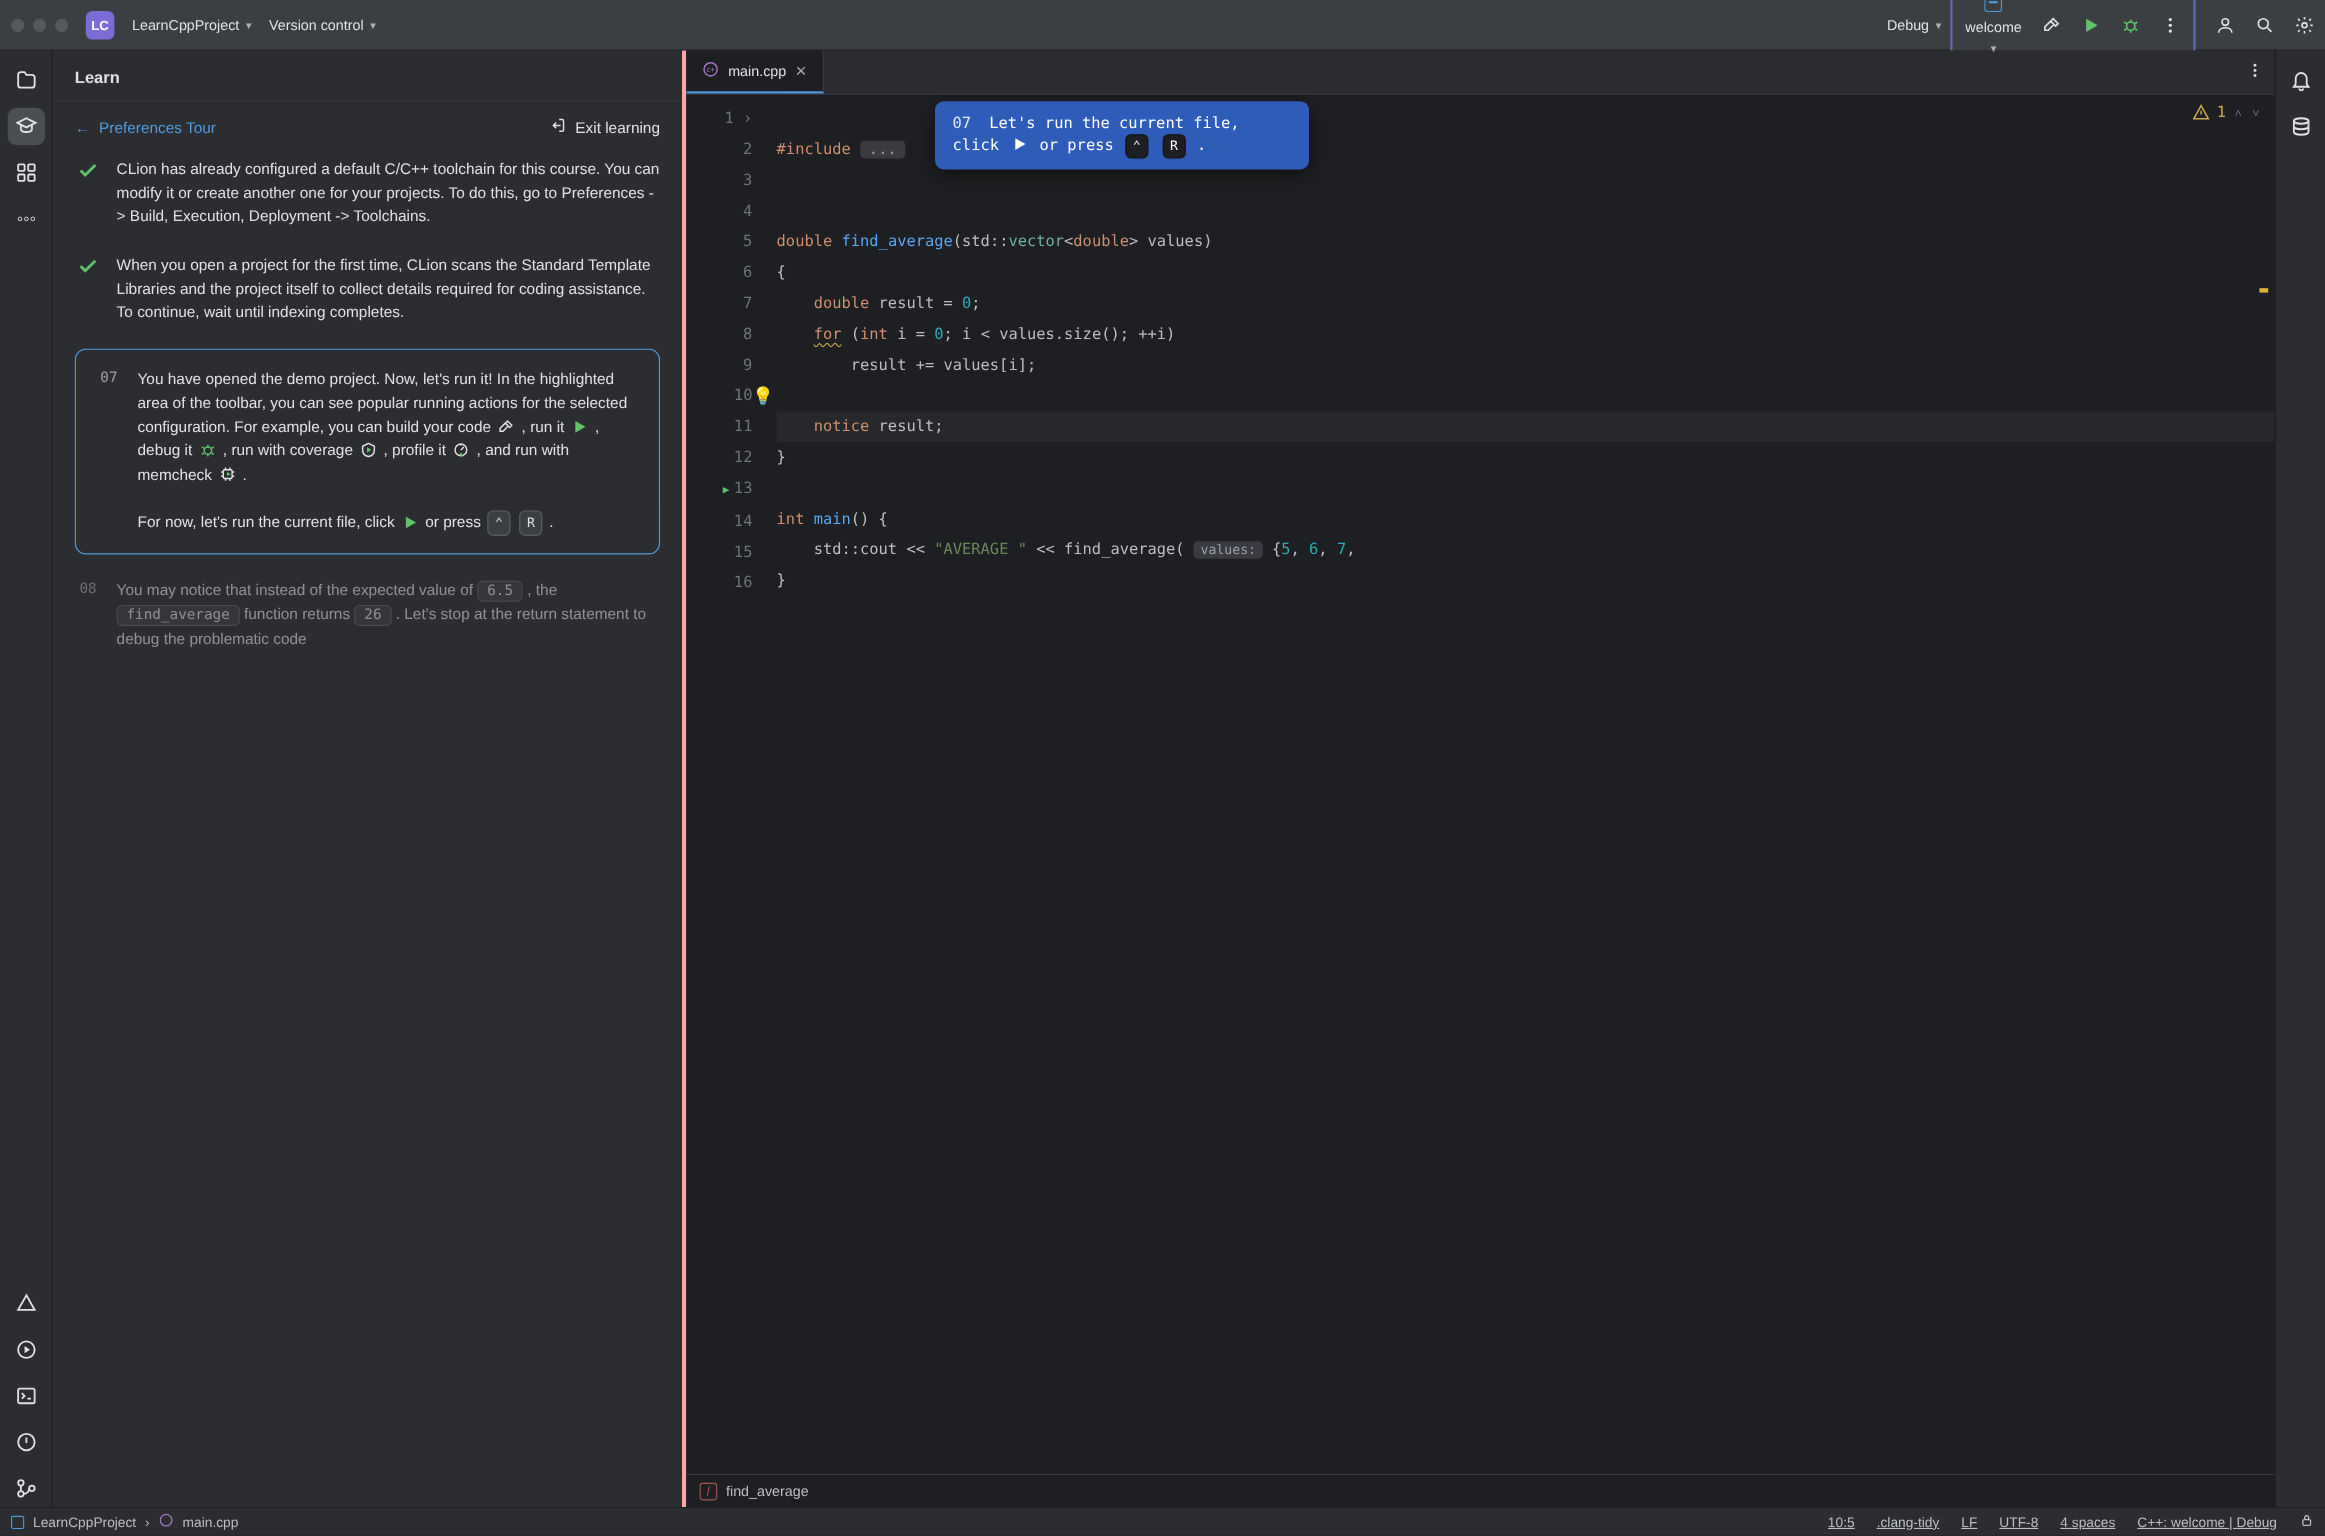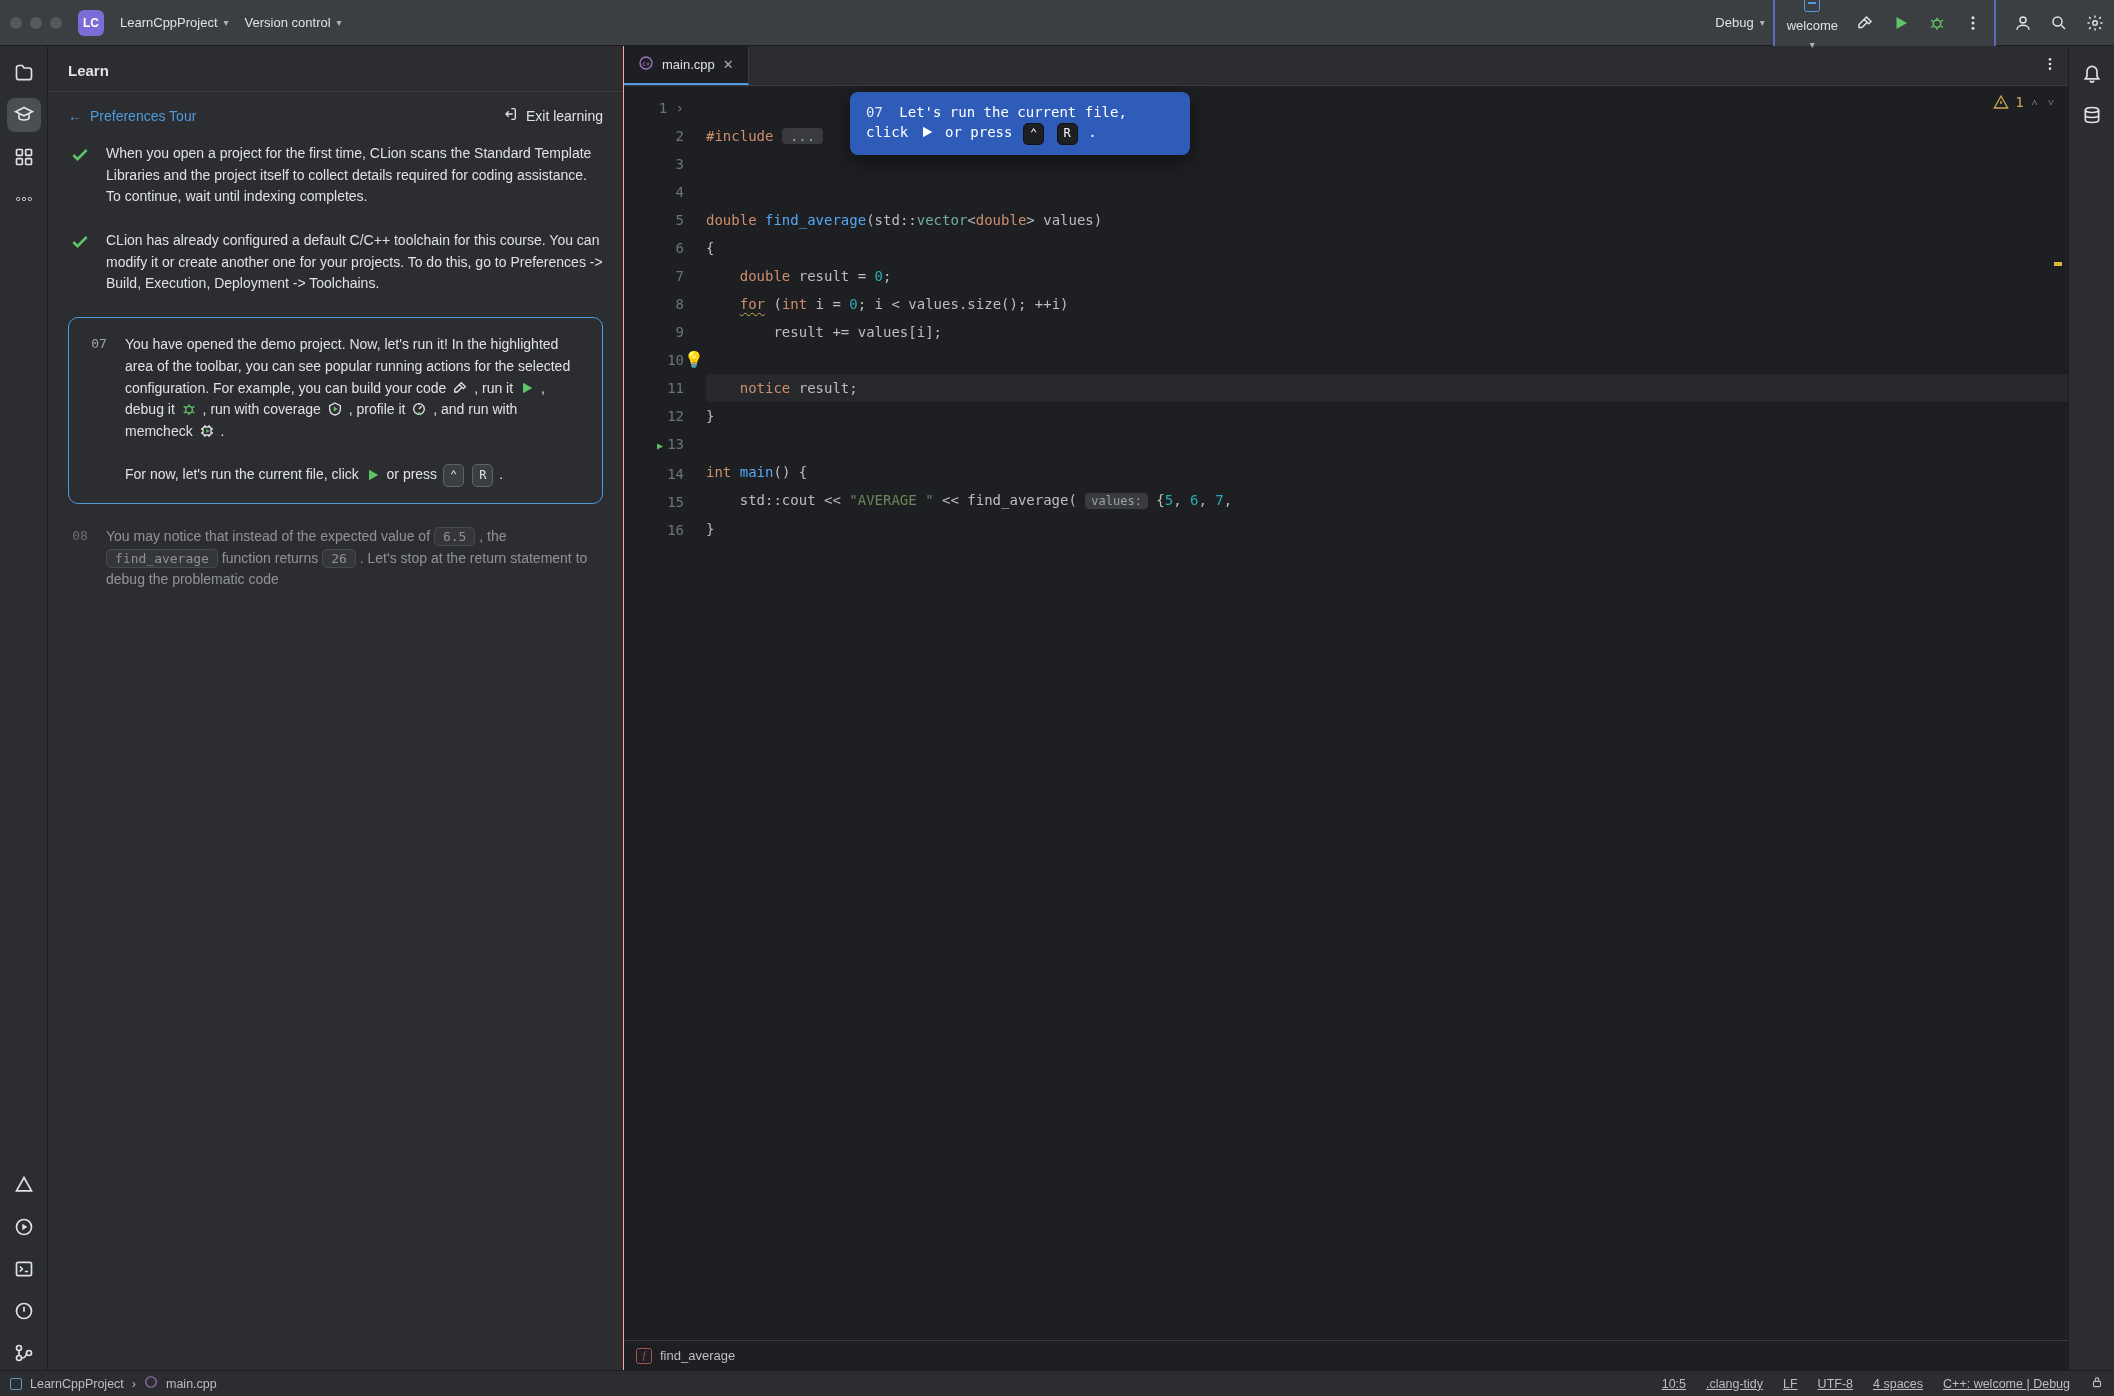--- a/index.html
+++ b/index.html
@@ -52,21 +52,21 @@
     display:flex; flex-direction:column; align-items:center; padding-top:10px; gap:8px;
   }
   .tool-strip .tbtn {
     width:34px;height:34px;border-radius:8px;display:flex;align-items:center;justify-content:center;
   }
   .tool-strip .tbtn.active { background:#4b4e52; }
   .tool-strip .spacer { flex:1; }
   .tool-strip svg { stroke:#dfe1e5; fill:none; }
   
   .learn-panel {
-    width:576px; background:#2b2d30; border-right:1px solid #fca5a5; display:flex; flex-direction:column;
+    width:576px; background:#2b2d30; border-right:4px solid #fca5a5; display:flex; flex-direction:column;
     min-width:0;
   }
   .learn-header { padding:16px 20px 12px; font-size:15px; font-weight:600; border-bottom:1px solid #393b40;}
   .learn-sub {
     display:flex; align-items:center; justify-content:space-between; padding:14px 20px 18px;
   }
   .learn-sub .back { color:#4e9be0; display:flex; align-items:center; gap:8px; font-size:14px; cursor:pointer;}
   .learn-sub .exit { color:#dfe1e5; display:flex; align-items:center; gap:8px; font-size:14px; cursor:pointer;}
   .learn-body { padding:0 20px 20px; overflow:auto; }
   .step { display:flex; gap:14px; margin-bottom:22px; }
@@ -307,30 +307,30 @@
     </div>
 
     <div class="learn-body">
 
       <div class="step">
         <div class="mark check">
           <svg viewBox="0 0 24 24" width="20" height="20" stroke-width="3" fill="none">
               <path d="M4 12l5 5L20 6"></path>
             </svg>
         </div>
-        <div class="txt">When you open a project for the first time, CLion scans the Standard Template Libraries and the project itself to collect details required for coding assistance. To continue, wait until indexing completes.</div>
+        <div class="txt">CLion has already configured a default C/C++ toolchain for this course. You can modify it or create another one for your projects. To do this, go to Preferences -&gt; Build, Execution, Deployment -&gt; Toolchains.</div>
       </div>
 
       <div class="step">
         <div class="mark check">
           <svg viewBox="0 0 24 24" width="20" height="20" stroke-width="3" fill="none">
               <path d="M4 12l5 5L20 6"></path>
             </svg>
         </div>
-        <div class="txt">CLion has already configured a default C/C++ toolchain for this course. You can modify it or create another one for your projects. To do this, go to Preferences -&gt; Build, Execution, Deployment -&gt; Toolchains.</div>
+        <div class="txt">When you open a project for the first time, CLion scans the Standard Template Libraries and the project itself to collect details required for coding assistance. To continue, wait until indexing completes.</div>
       </div>
 
       <div class="step current">
         <div class="mark">
             <span class="numlabel">07</span>
           </div>
         <div class="txt">
           <span>You have opened the demo project. Now, let's run it! In the highlighted area of the toolbar, you can see popular running actions for the selected configuration. For example, you can build your code </span>
           <span class="inline-icon">
               <svg viewBox="0 0 24 24" stroke="#dfe1e5" fill="none" stroke-width="2">

